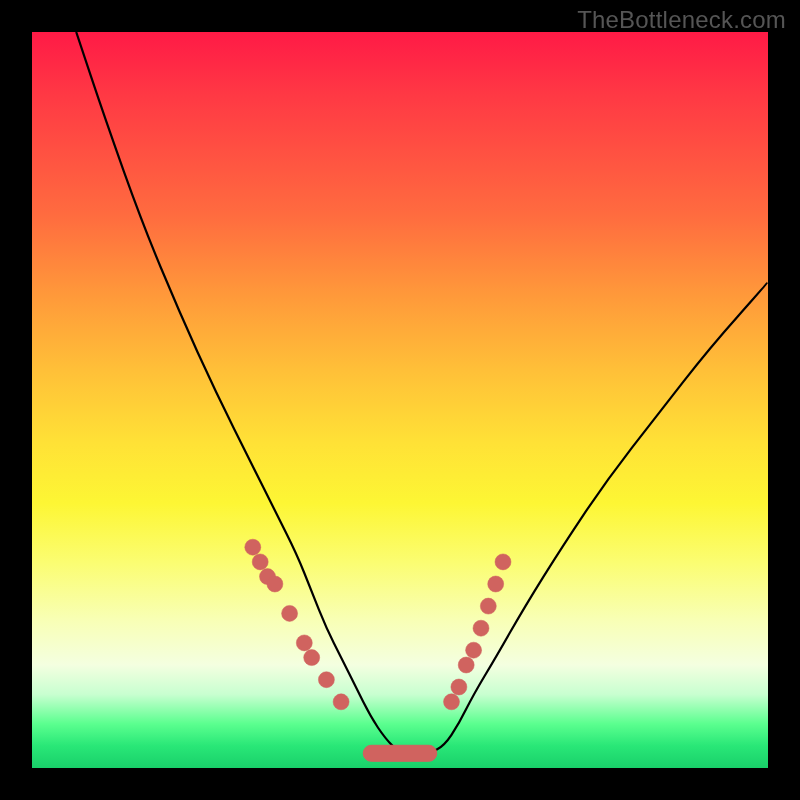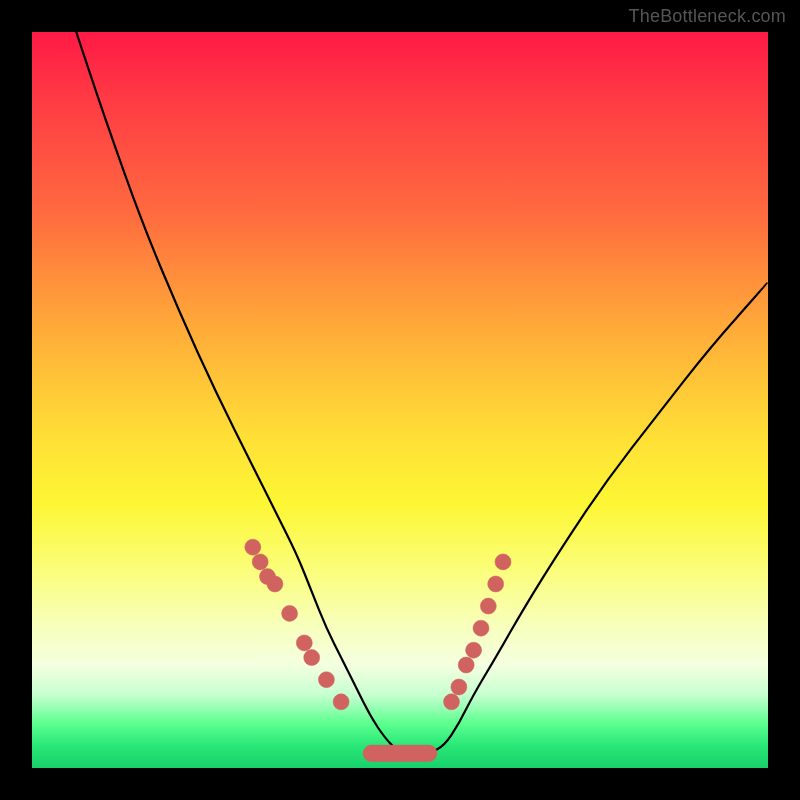--- a/index.html
+++ b/index.html
@@ -39,21 +39,21 @@
       #5bff8f 94%,
       #29e777 97%,
       #19d06a 100%
     );
   }
   .watermark {
     position: absolute;
     top: 6px;
     right: 14px;
     color: #555;
-    font-size: 18px;
+    font-size: 24px;
     font-weight: 500;
     letter-spacing: 0.2px;
   }
   svg.curve {
     position: absolute;
     left: 0;
     top: 0;
     width: 736px;
     height: 736px;
   }

